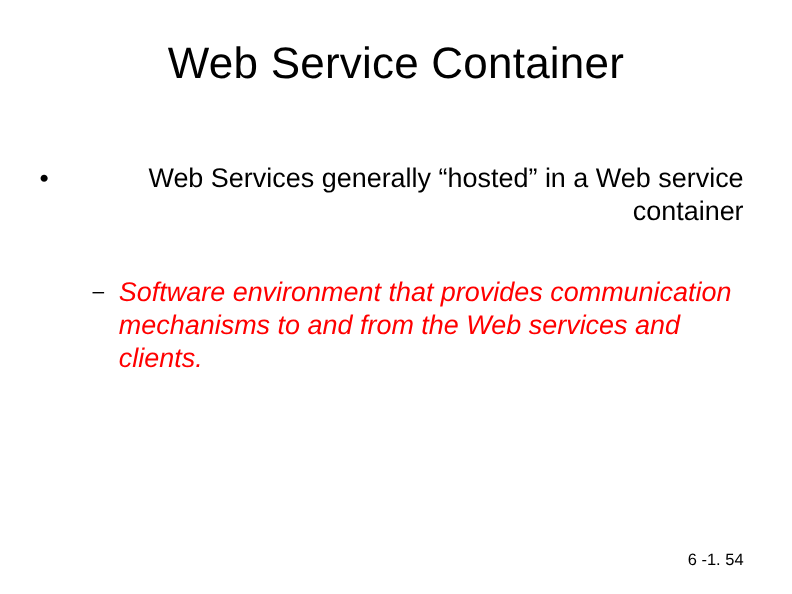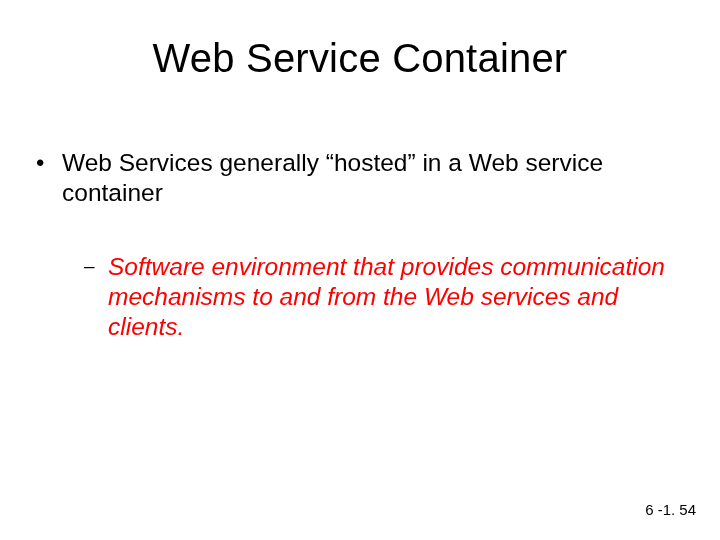--- a/index.html
+++ b/index.html
@@ -44,20 +44,21 @@
   }
   .lvl1 .bullet {
     width: 26px;
     flex: 0 0 26px;
     text-align: left;
     font-size: 24px;
     line-height: 1.22;
   }
   .lvl1 .text {
     flex: 1;
+    text-align: right;
   }
   .lvl2 {
     display: flex;
     align-items: flex-start;
     margin-left: 48px;
     font-size: 24.5px;
   }
   .lvl2 .dash {
     width: 24px;
     flex: 0 0 24px;
@@ -69,21 +70,21 @@
     color: #ff0000;
     line-height: 1.22;
     font-style: italic;
   }
   .lvl2 .text::before {
     content: " ";
   }
   .footer {
     position: absolute;
     bottom: 22px;
-    right: 24px;
+    right: 44px;
     font-size: 15px;
     color: #000000;
   }
 </style>
 </head>
 <body>
 
 <div class="slide">
 
   <div class="title">Web Service Container</div>

